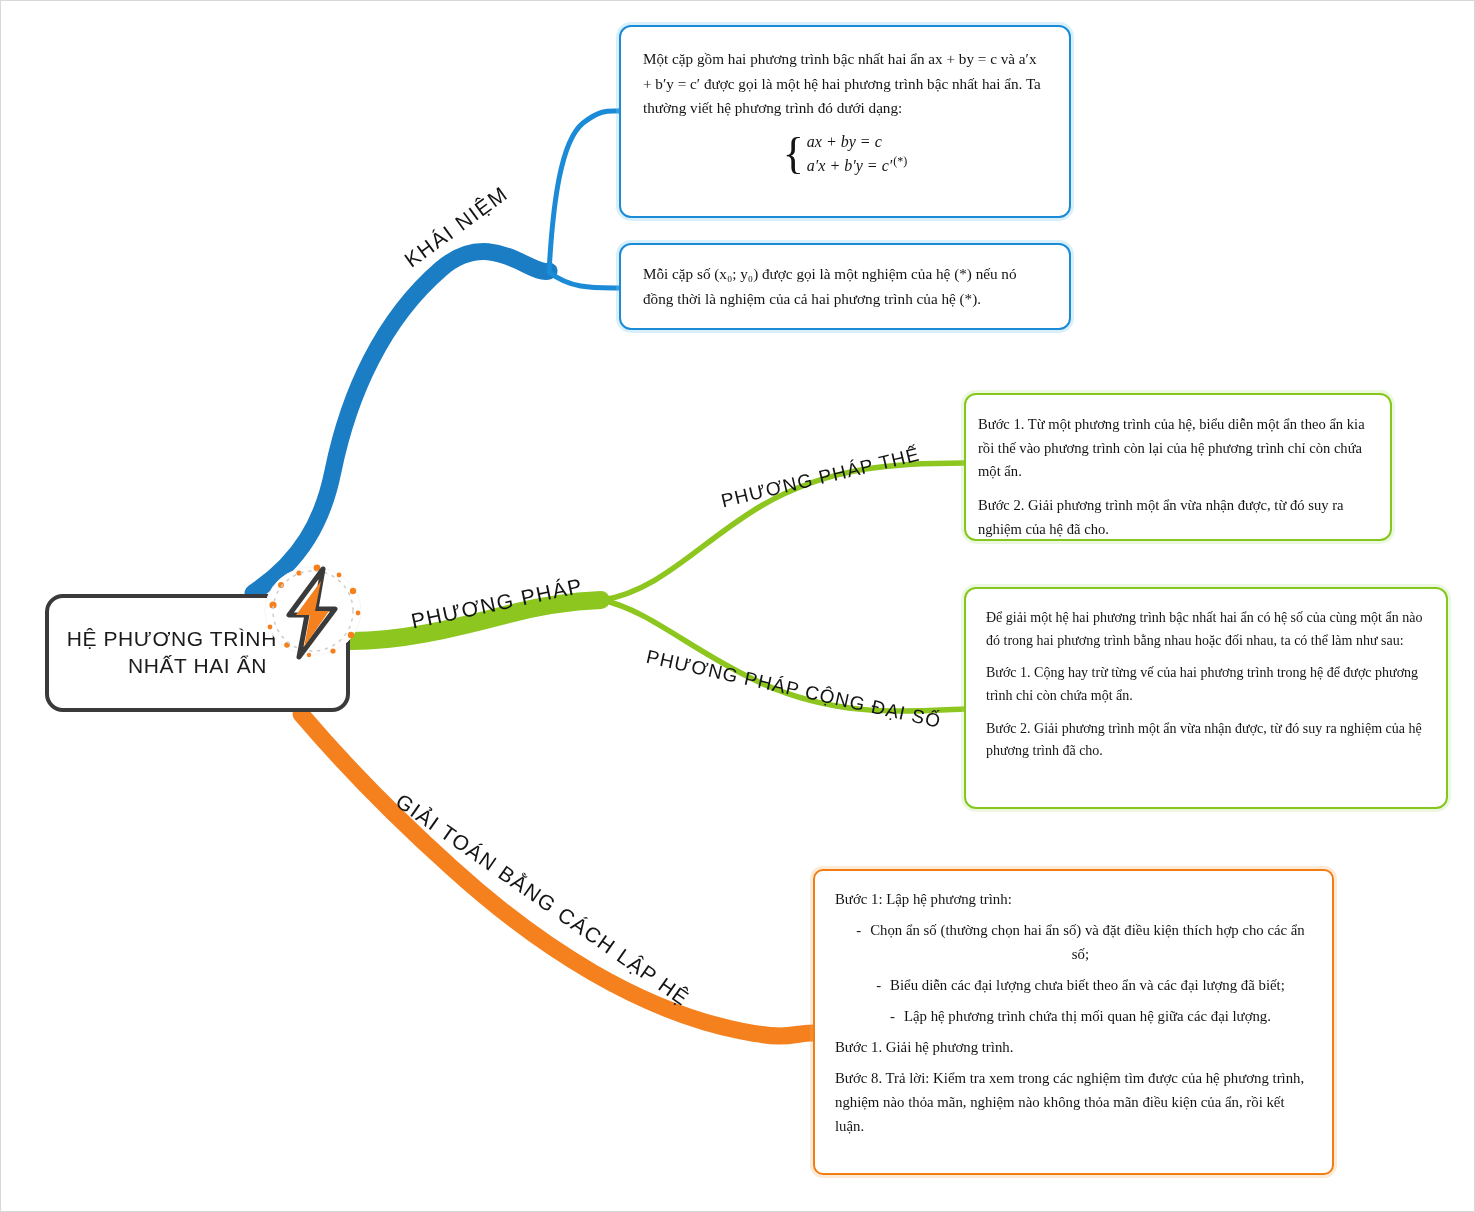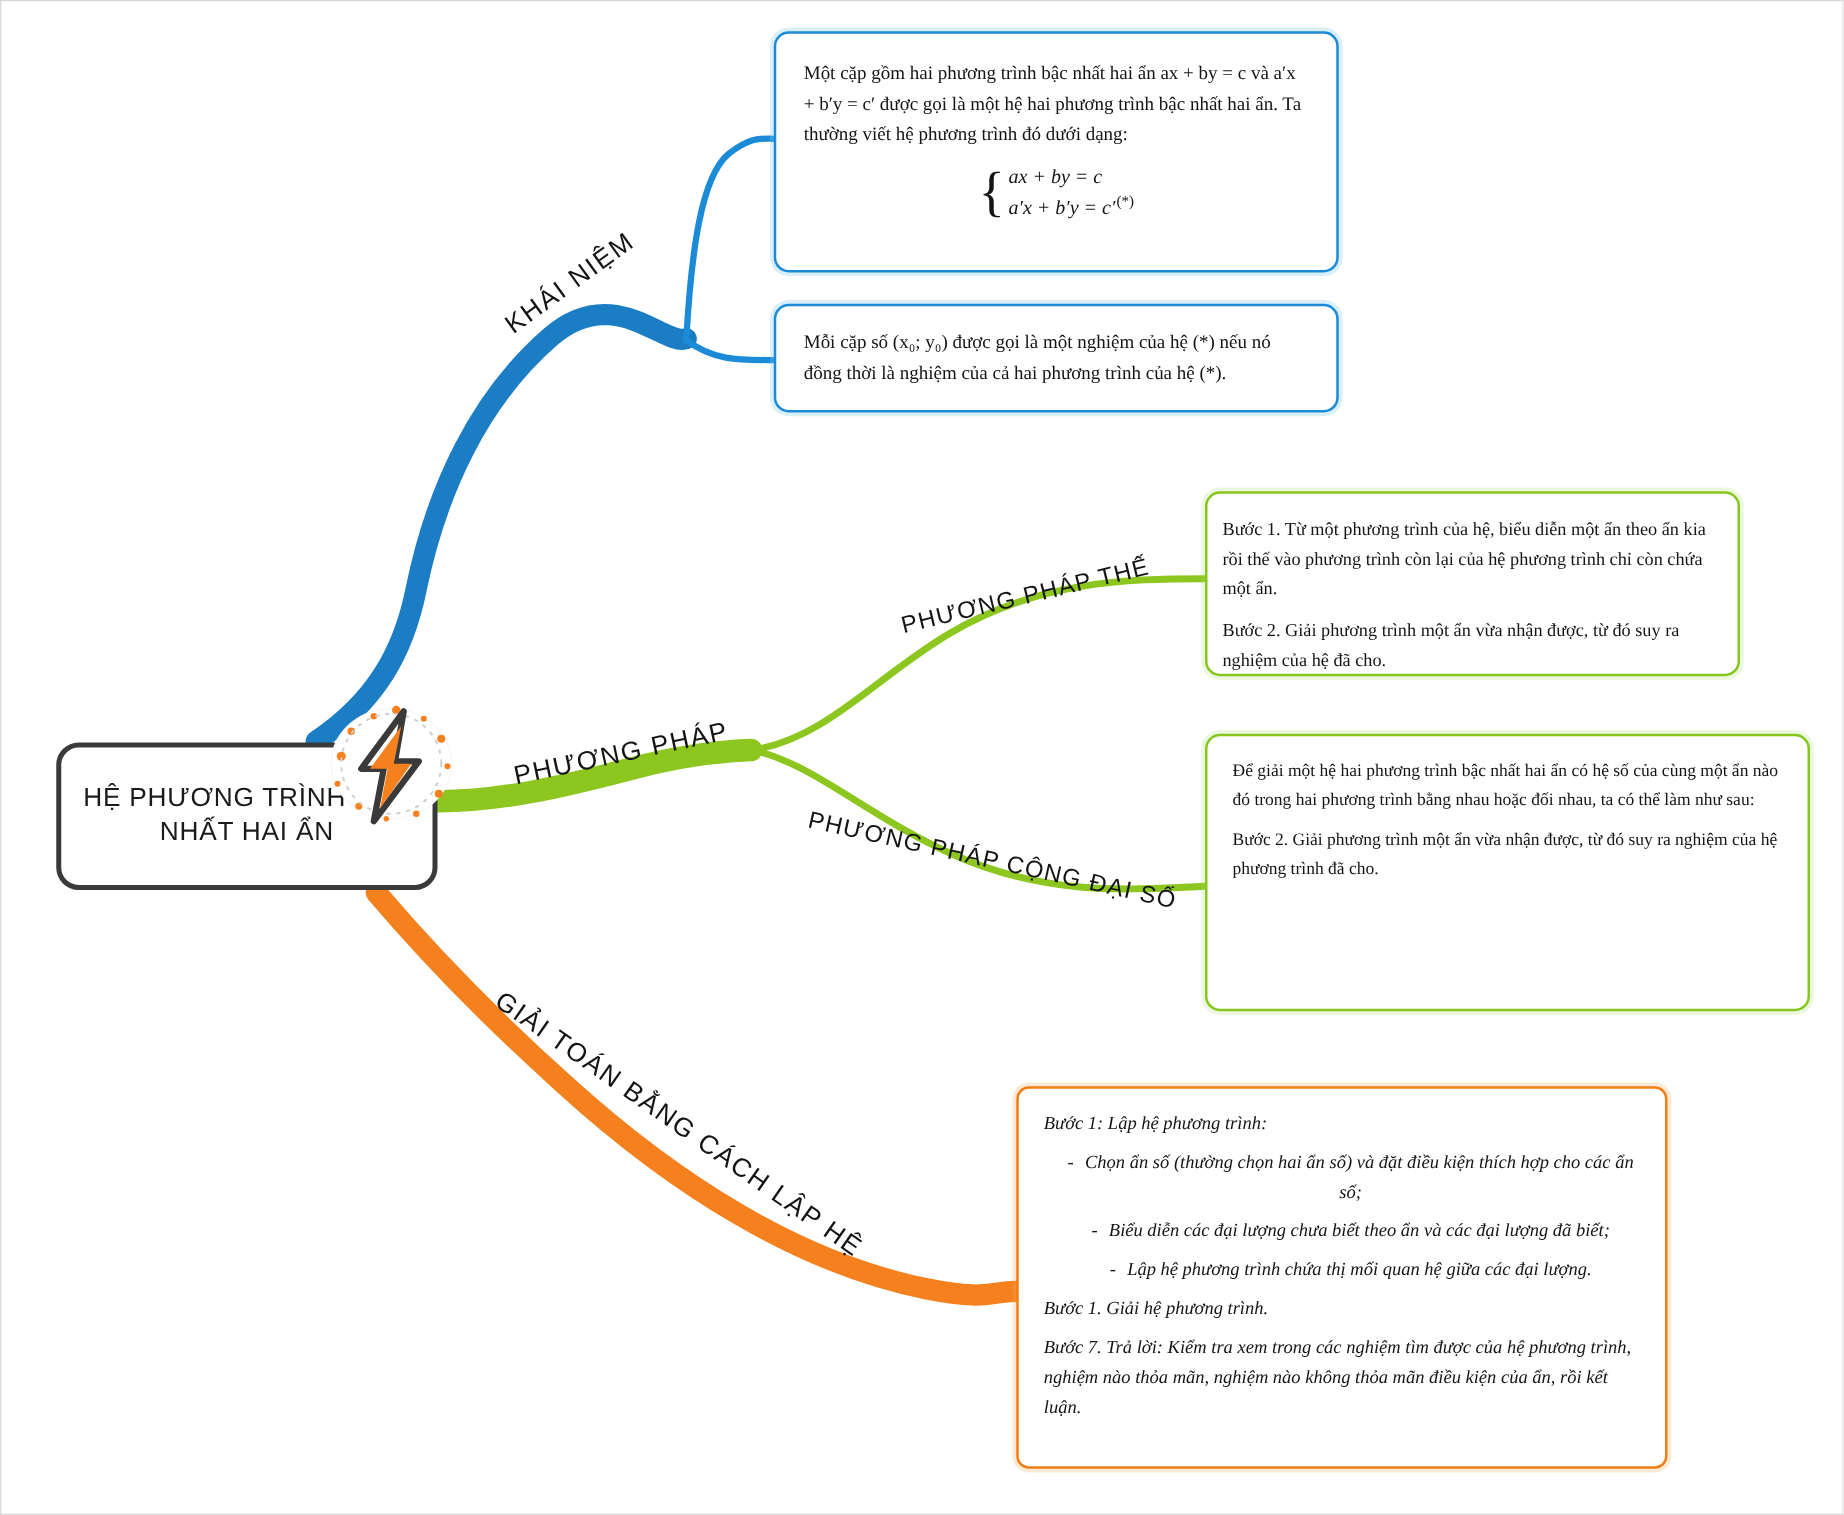--- a/index.html
+++ b/index.html
@@ -77,21 +77,20 @@
   }
   .box-green {
     border: 2.5px solid #86C71E;
     border-radius: 12px;
     box-shadow: 0 0 0 3px rgba(170,220,110,0.22);
   }
   .box-orange {
     border: 2.5px solid #F07E14;
     border-radius: 10px;
     box-shadow: 0 0 0 3px rgba(245,170,90,0.25);
-    font-style: italic;
   }
 
   #box-concept-definition {
     left: 618px; top: 24px; width: 452px; height: 193px;
     padding: 20px 22px 16px 22px;
     font-size: 15.2px;
   }
   #box-concept-solution {
     left: 618px; top: 242px; width: 452px; height: 87px;
     padding: 17px 22px;
@@ -267,25 +266,26 @@
     <p>Mỗi cặp số (x₀; y₀) được gọi là một nghiệm của hệ (*) nếu nó đồng thời là nghiệm của cả hai phương trình của hệ (*).</p>
   </div>
 
   <div class="box box-green" id="box-method-substitution">
     <p>Bước 1. Từ một phương trình của hệ, biểu diễn một ẩn theo ẩn kia rồi thế vào phương trình còn lại của hệ phương trình chỉ còn chứa một ẩn.</p>
     <p>Bước 2. Giải phương trình một ẩn vừa nhận được, từ đó suy ra nghiệm của hệ đã cho.</p>
   </div>
 
   <div class="box box-green" id="box-method-elimination">
     <p>Để giải một hệ hai phương trình bậc nhất hai ẩn có hệ số của cùng một ẩn nào đó trong hai phương trình bằng nhau hoặc đối nhau, ta có thể làm như sau:</p>
+    <p>Bước 1. Cộng hay trừ từng vế của hai phương trình trong hệ để được phương trình chỉ còn chứa một ẩn.</p>
     <p>Bước 2. Giải phương trình một ẩn vừa nhận được, từ đó suy ra nghiệm của hệ phương trình đã cho.</p>
   </div>
 
   <div class="box box-orange" id="box-word-problems">
     <p>Bước 1: Lập hệ phương trình:</p>
     <p class="bullet-line"><span class="dash">-</span><span>Chọn ẩn số (thường chọn hai ẩn số) và đặt điều kiện thích hợp cho các ẩn số;</span></p>
     <p class="bullet-line"><span class="dash">-</span><span>Biểu diễn các đại lượng chưa biết theo ẩn và các đại lượng đã biết;</span></p>
     <p class="bullet-line"><span class="dash">-</span><span>Lập hệ phương trình chứa thị mối quan hệ giữa các đại lượng.</span></p>
     <p>Bước 1. Giải hệ phương trình.</p>
-    <p>Bước 7. Trả lời: Kiểm tra xem trong các nghiệm tìm được của hệ phương trình, nghiệm nào thỏa mãn, nghiệm nào không thỏa mãn điều kiện của ẩn, rồi kết luận.</p>
+    <p>Bước 8. Trả lời: Kiểm tra xem trong các nghiệm tìm được của hệ phương trình, nghiệm nào thỏa mãn, nghiệm nào không thỏa mãn điều kiện của ẩn, rồi kết luận.</p>
   </div>
 
 </div>
 
 </body></html>

